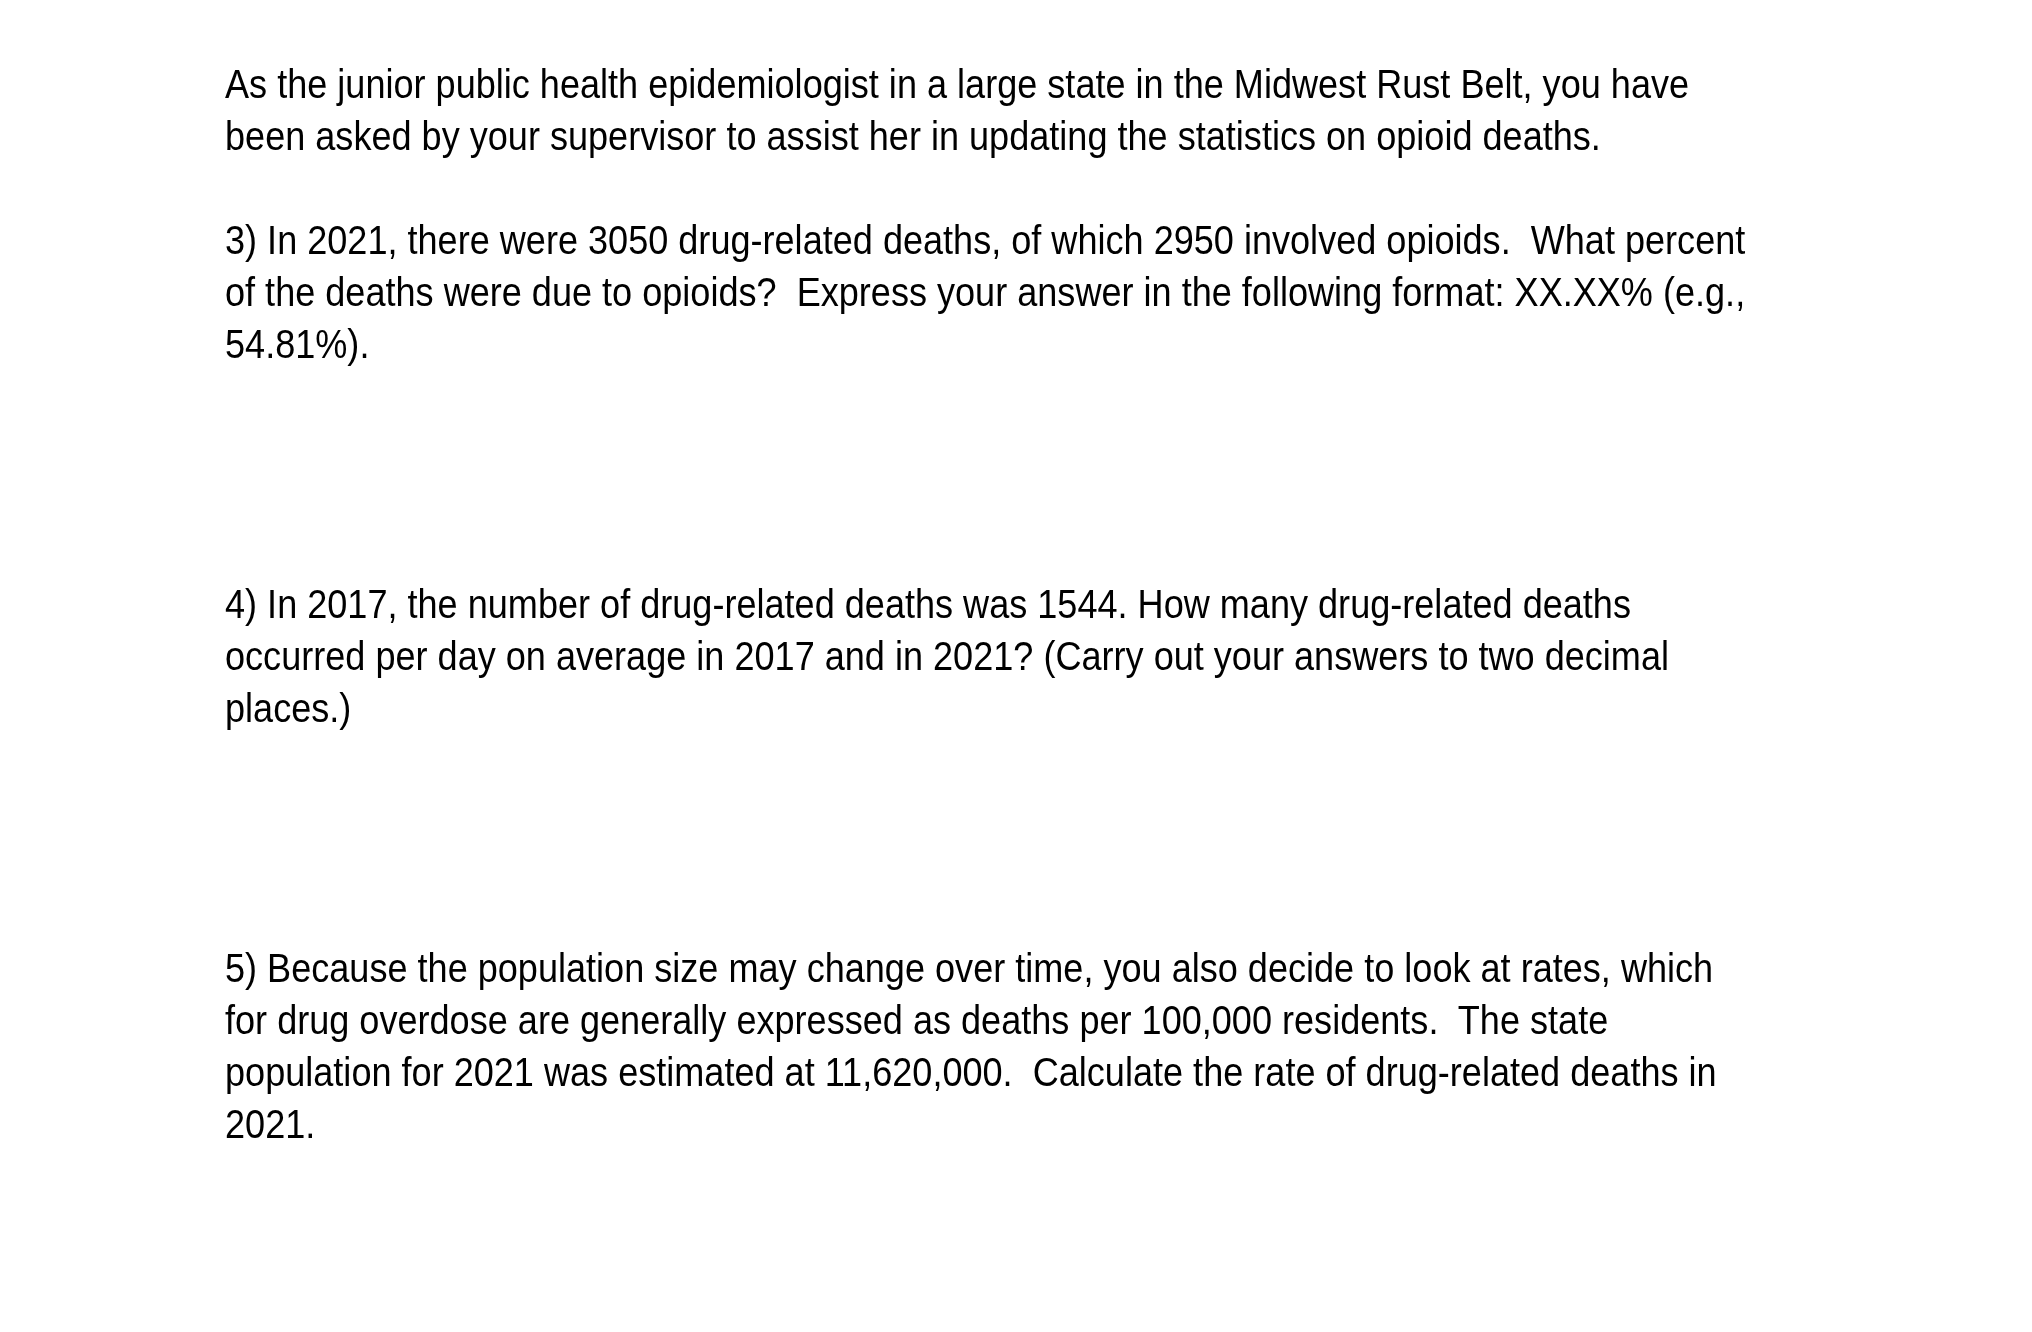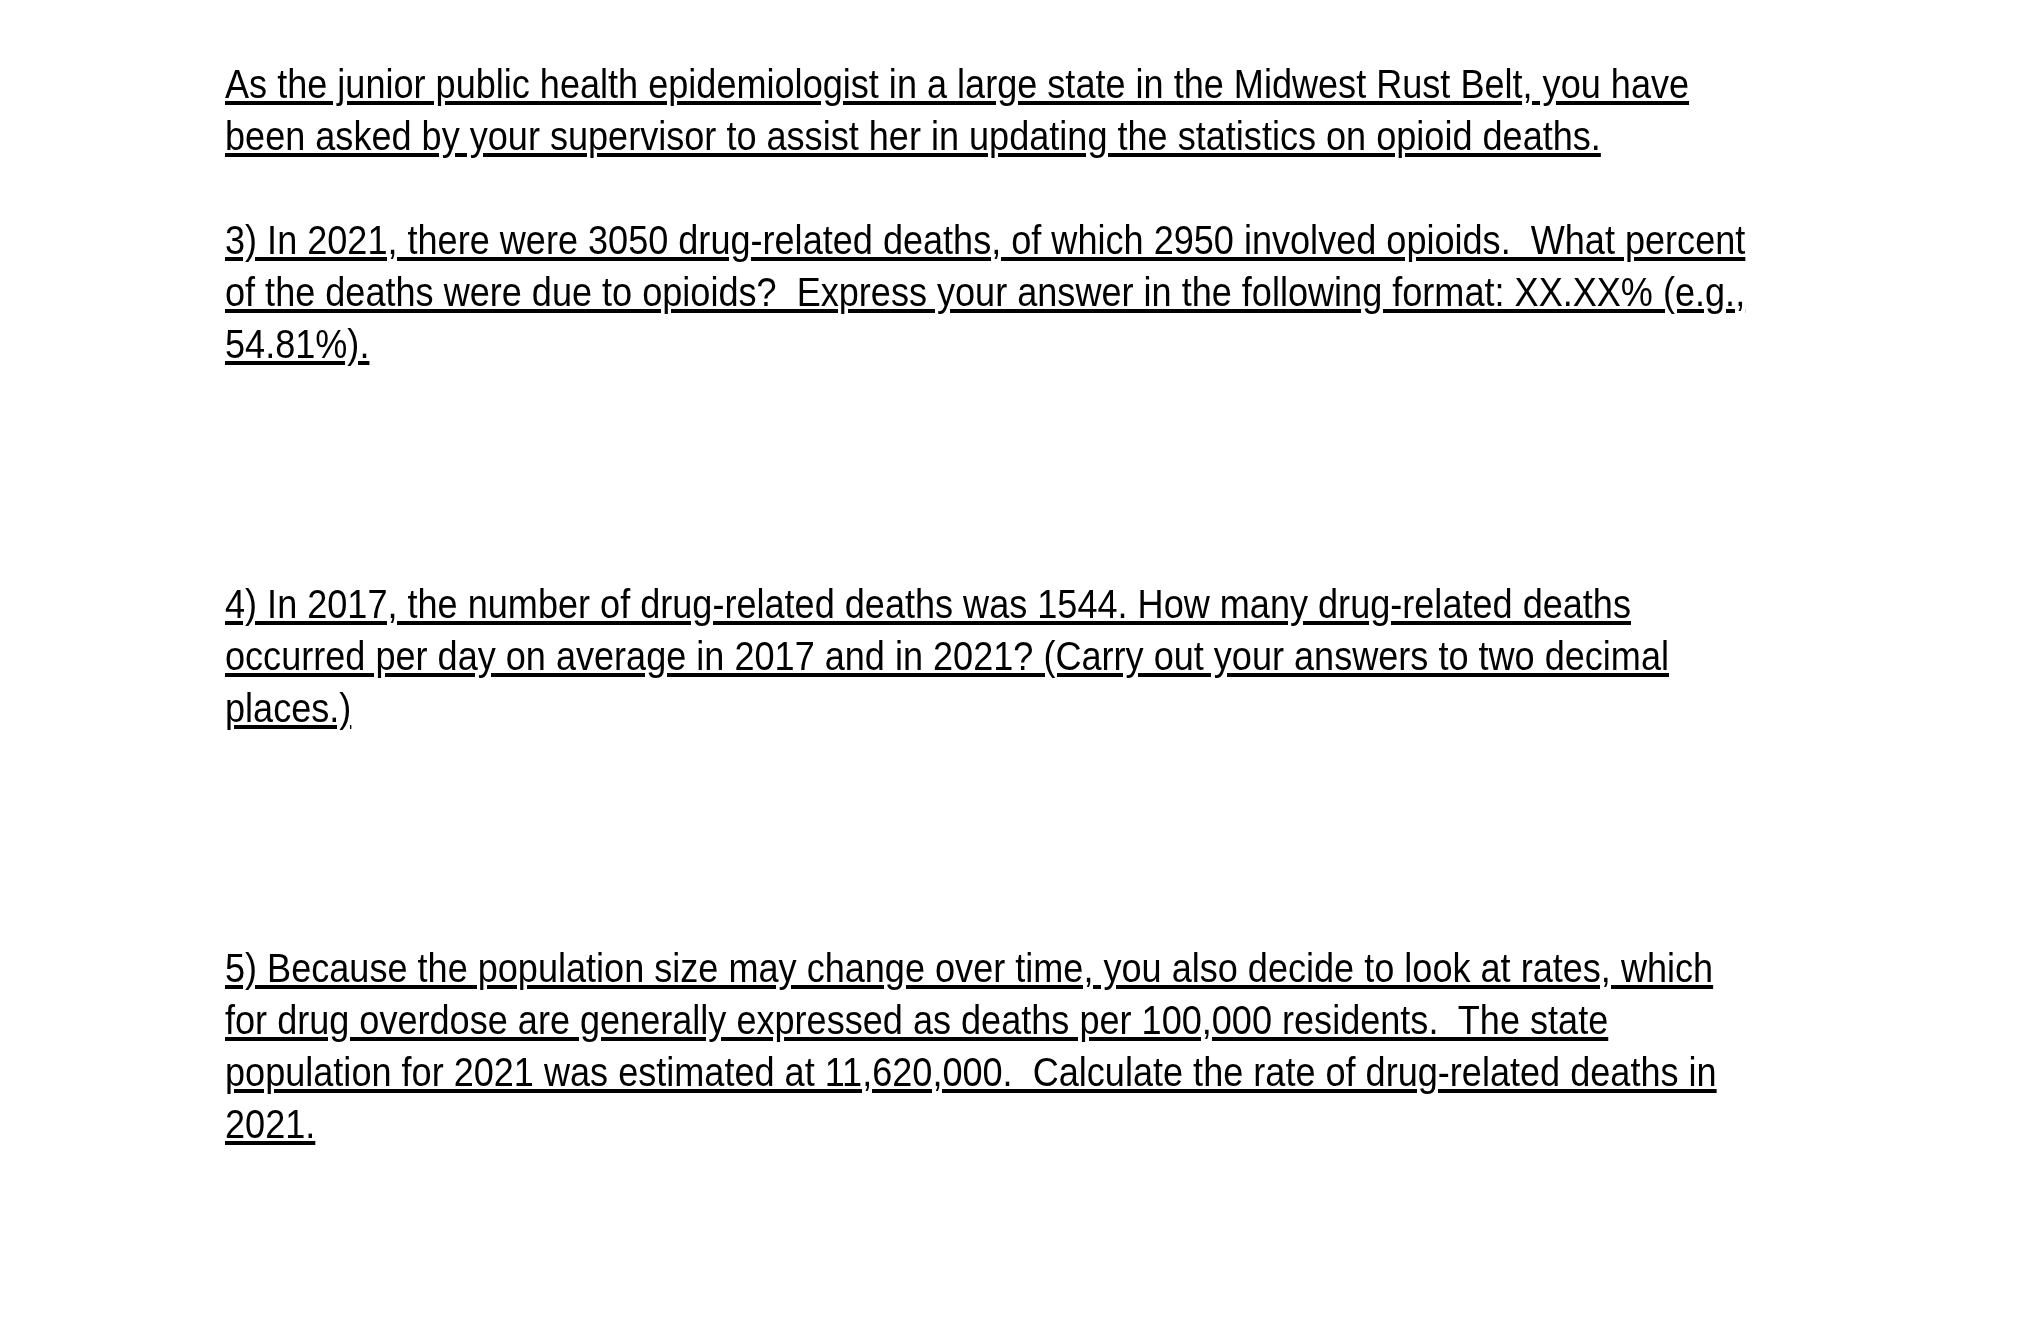--- a/index.html
+++ b/index.html
@@ -14,21 +14,20 @@
     font-family: "Liberation Sans", "DejaVu Sans", sans-serif;
     color: #000000;
   }
   .doc-page {
     position: relative;
     width: 1824px;
     height: 1332px;
     background: #ffffff;
     box-sizing: border-box;
     padding: 58px 0 0 225px;
-    text-decoration: underline;
   }
   
   .doc-text {
     transform: scaleX(0.88);
     transform-origin: 0 0;
     font-size: 41px;
     line-height: 52px;
     font-weight: 400;
   }
   .para { margin: 0; }

